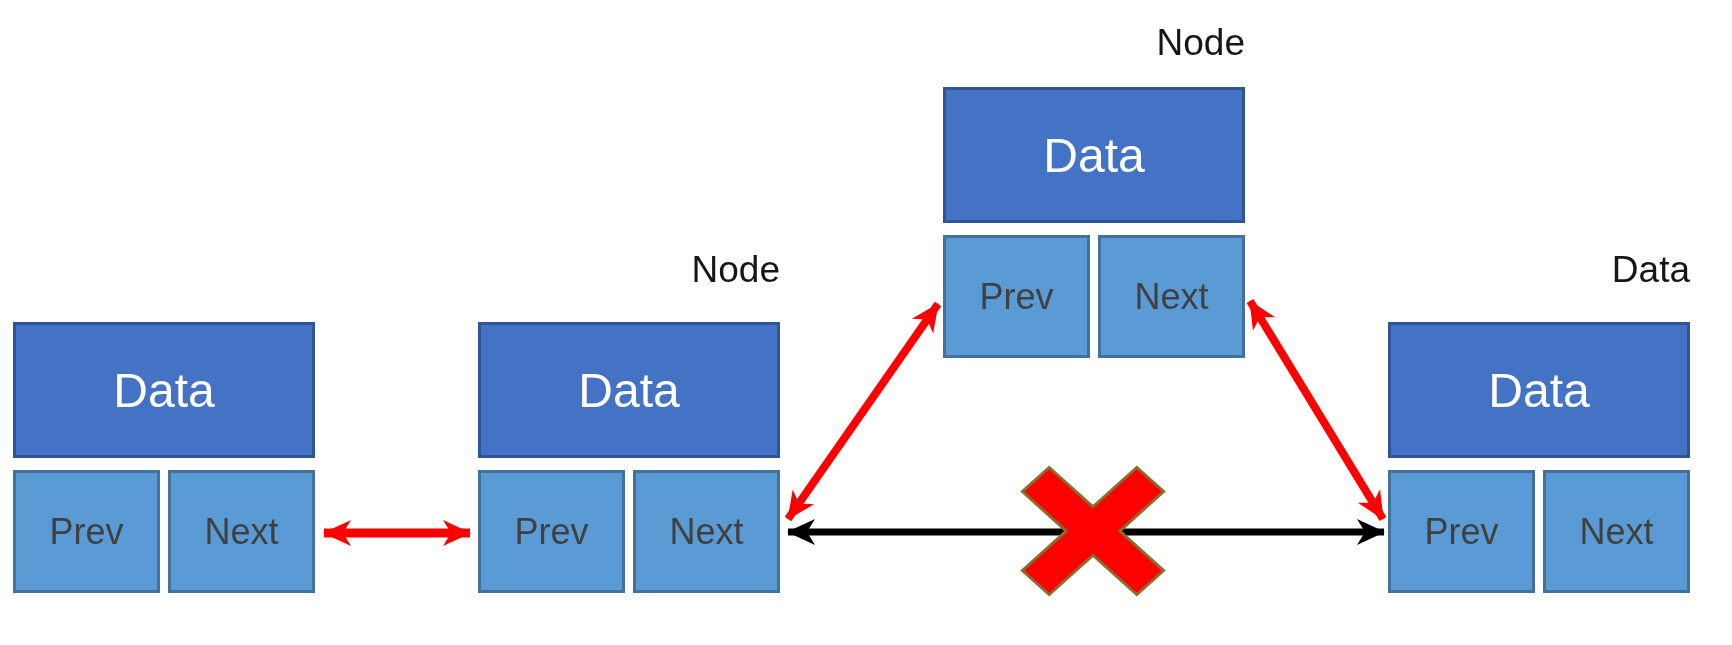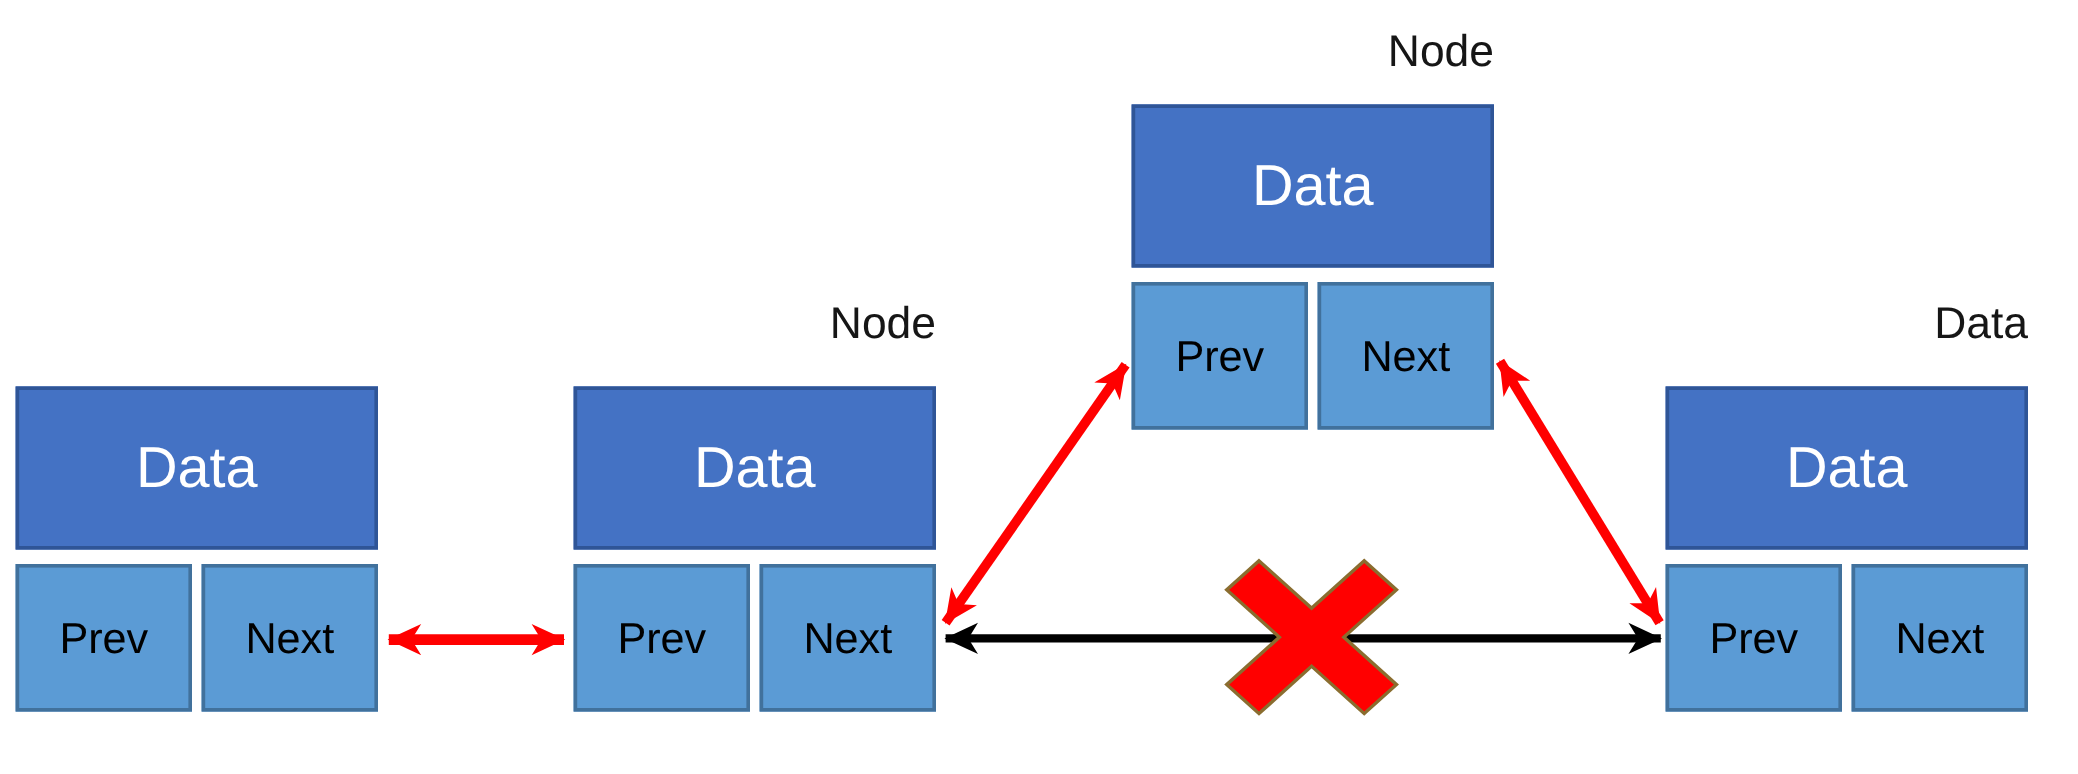--- a/index.html
+++ b/index.html
@@ -18,21 +18,21 @@
     width:302px;height:136px;box-sizing:border-box;
     background:#4472C4;border:3px solid #2F5597;
     display:flex;align-items:center;justify-content:center;
     color:#ffffff;font-size:48px;
   }
   .ptr-row{display:flex;gap:8px;margin-top:12px;}
   .ptr-box{
     width:147px;height:123px;box-sizing:border-box;
     background:#5B9BD5;border:3px solid #41719C;
     display:flex;align-items:center;justify-content:center;
-    color:#000000;font-size:36px;
+    color:#404040;font-size:36px;
   }
   svg.overlay{position:absolute;left:0;top:0;z-index:5;pointer-events:none;}
 </style>
 </head>
 <body>
 
 <div class="canvas">
 
   <div class="node" style="left:13px;top:322px">
     <div class="data-box">Data</div>

